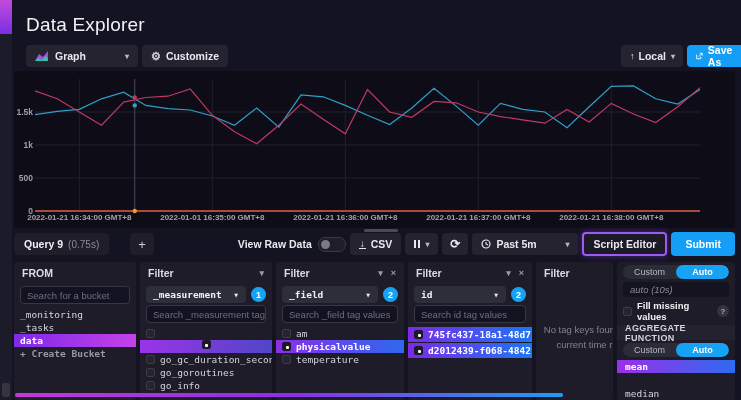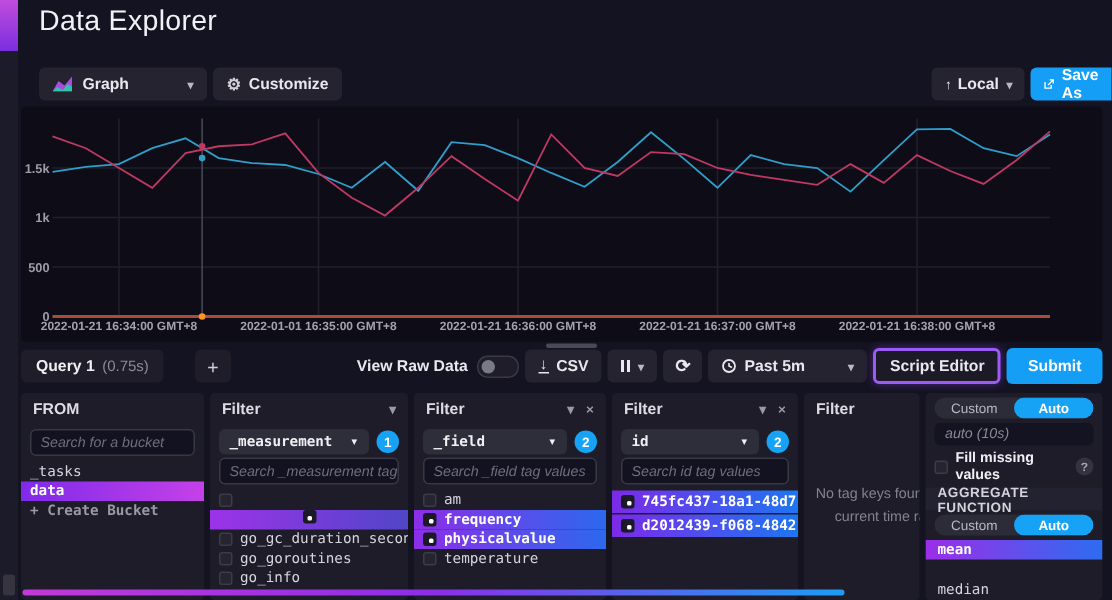--- a/index.html
+++ b/index.html
@@ -8,21 +8,21 @@
     background:#141321;color:#e4e4ea;
     font-family:"Liberation Sans",sans-serif;
     -webkit-font-smoothing:antialiased;
   }
   .abs{position:absolute;}
   
   .sidebar{left:0;top:0;width:12px;height:400px;background:#1c1b29;}
   .sidebar-active{left:0;top:0;width:12px;height:34px;background:linear-gradient(180deg,#c14cdd,#7b2ee0);}
   .sidebar-bottom{left:2px;top:383px;width:8px;height:14px;background:#35343f;border-radius:2px;}
   
-  .page-title{left:26px;top:4px;font-size:19px;font-weight:500;color:#f1f1f5;letter-spacing:.2px;}
+  .page-title{left:26px;top:14px;font-size:19px;font-weight:500;color:#f1f1f5;letter-spacing:.2px;}
   .btn{display:flex;align-items:center;height:22px;border-radius:4px;background:#24232f;
        color:#e8e8ee;font-size:10.5px;font-weight:bold;padding:0 9px;gap:5px;box-sizing:border-box;cursor:pointer;}
   .btn .caret{color:#b9b8c4;font-size:8px;}
   .btn-blue{background:#149ef5;color:#fff;}
   .graph-btn{left:26px;top:45px;width:112px;justify-content:space-between;}
   .graph-btn .lbl-wrap{display:flex;align-items:center;gap:6px;}
   .customize-btn{left:142px;top:45px;}
   .local-btn{left:621px;top:45px;width:62px;justify-content:space-between;}
   .saveas-btn{left:687px;top:45px;}
   .gear{font-size:11px;color:#cfcfd8;}
@@ -47,21 +47,21 @@
   .range-btn{width:106px;justify-content:space-between;}
   .range-btn .lbl-wrap{display:flex;align-items:center;gap:5px;}
   .script-btn{background:#1b1a26;border:2px solid #9d5bf5;box-shadow:0 0 6px rgba(130,60,230,.5);height:24px;}
   .submit-btn{padding:0 14px;height:24px;}
   
   .card{top:262px;height:138px;background:#1d1c28;border-radius:3px;overflow:hidden;box-sizing:border-box;}
   .card-head{height:22px;display:flex;align-items:center;padding:0 8px;font-size:10.5px;font-weight:bold;color:#dcdce4;}
   .card-head .spacer{flex:1;}
   .card-head .hicon{color:#9a99a5;font-size:9px;margin-left:8px;cursor:pointer;}
   .search{margin:2px 6px 4px 6px;height:16px;background:#131220;border:1px solid #383745;border-radius:4px;
-          color:#6f6e7c;font-style:italic;font-size:9.5px;display:flex;align-items:center;padding:0 6px;
+          color:#6f6e7c;font-size:9.5px;display:flex;align-items:center;padding:0 6px;
           white-space:nowrap;overflow:hidden;}
   .selrow{margin:2px 6px 2px 6px;display:flex;align-items:center;gap:5px;}
   .select{flex:1;height:17px;background:#2e2d3a;border-radius:4px;display:flex;align-items:center;justify-content:space-between;
           padding:0 7px;font-size:9.5px;font-weight:bold;color:#f0f0f4;font-family:"DejaVu Sans Mono",monospace;cursor:pointer;}
   .badge{width:15px;height:15px;border-radius:50%;background:#17a3f5;color:#fff;font-size:9px;font-weight:bold;
          display:flex;align-items:center;justify-content:center;}
   .list{margin-top:1px;}
   .row{height:13px;display:flex;align-items:center;padding:0 6px;gap:5px;
        font-family:"DejaVu Sans Mono",monospace;font-size:9.5px;color:#d6d5de;white-space:nowrap;overflow:hidden;cursor:pointer;}
   .row.tall{height:15px;margin-bottom:1px;}
@@ -161,21 +161,21 @@
   <div class="y-tick" style="top: 102px; left: -7px;">500</div>
   <div class="y-tick" style="top: 135px; left: -7px;">0</div>
   <div class="x-tick" style="left: 65.3333px;">2022-01-21 16:34:00 GMT+8</div>
   <div class="x-tick" style="left: 198.333px;">2022-01-01 16:35:00 GMT+8</div>
   <div class="x-tick" style="left: 331.333px;">2022-01-21 16:36:00 GMT+8</div>
   <div class="x-tick" style="left: 464.333px;">2022-01-21 16:37:00 GMT+8</div>
   <div class="x-tick" style="left: 597.333px;">2022-01-21 16:38:00 GMT+8</div>
 </div>
 
 <div class="abs query-tab">
-  <span class="t1">Query 1</span>
+  <span class="t1">Query 9</span>
   <span class="t2">(0.75s)</span>
 </div>
 <div class="abs add-query">+</div>
 <div class="abs drag-handle"></div>
 
 <div class="abs qb-right">
   <span class="raw-label">View Raw Data</span>
   <span class="toggle">
       <span class="knob"></span>
     </span>
@@ -211,20 +211,23 @@
   </span>
 </div>
 
 <div class="abs card" style="left:14px;width:122px;">
   <div class="card-head">
     <span>FROM</span>
   </div>
   <div class="search">Search for a bucket</div>
   <div class="list">
     <div class="row">
+        <span>_monitoring</span>
+      </div>
+    <div class="row">
         <span>_tasks</span>
       </div>
     <div class="row sel sel-bucket">
         <span>data</span>
       </div>
     <div class="row create-bucket">
         <span>+ Create Bucket</span>
       </div>
   </div>
 </div>
@@ -278,24 +281,20 @@
       <span>_field</span>
       <span class="caret">▾</span>
     </span>
     <span class="badge">2</span>
   </div>
   <div class="search">Search _field tag values</div>
   <div class="list">
     <div class="row">
         <span class="cb"></span>
         <span>am</span>
-      </div>
-    <div class="row sel sel-field">
-        <span class="cb"></span>
-        <span>frequency</span>
       </div>
     <div class="row sel sel-field">
         <span class="cb"></span>
         <span>physicalvalue</span>
       </div>
     <div class="row">
         <span class="cb"></span>
         <span>temperature</span>
       </div>
   </div>

